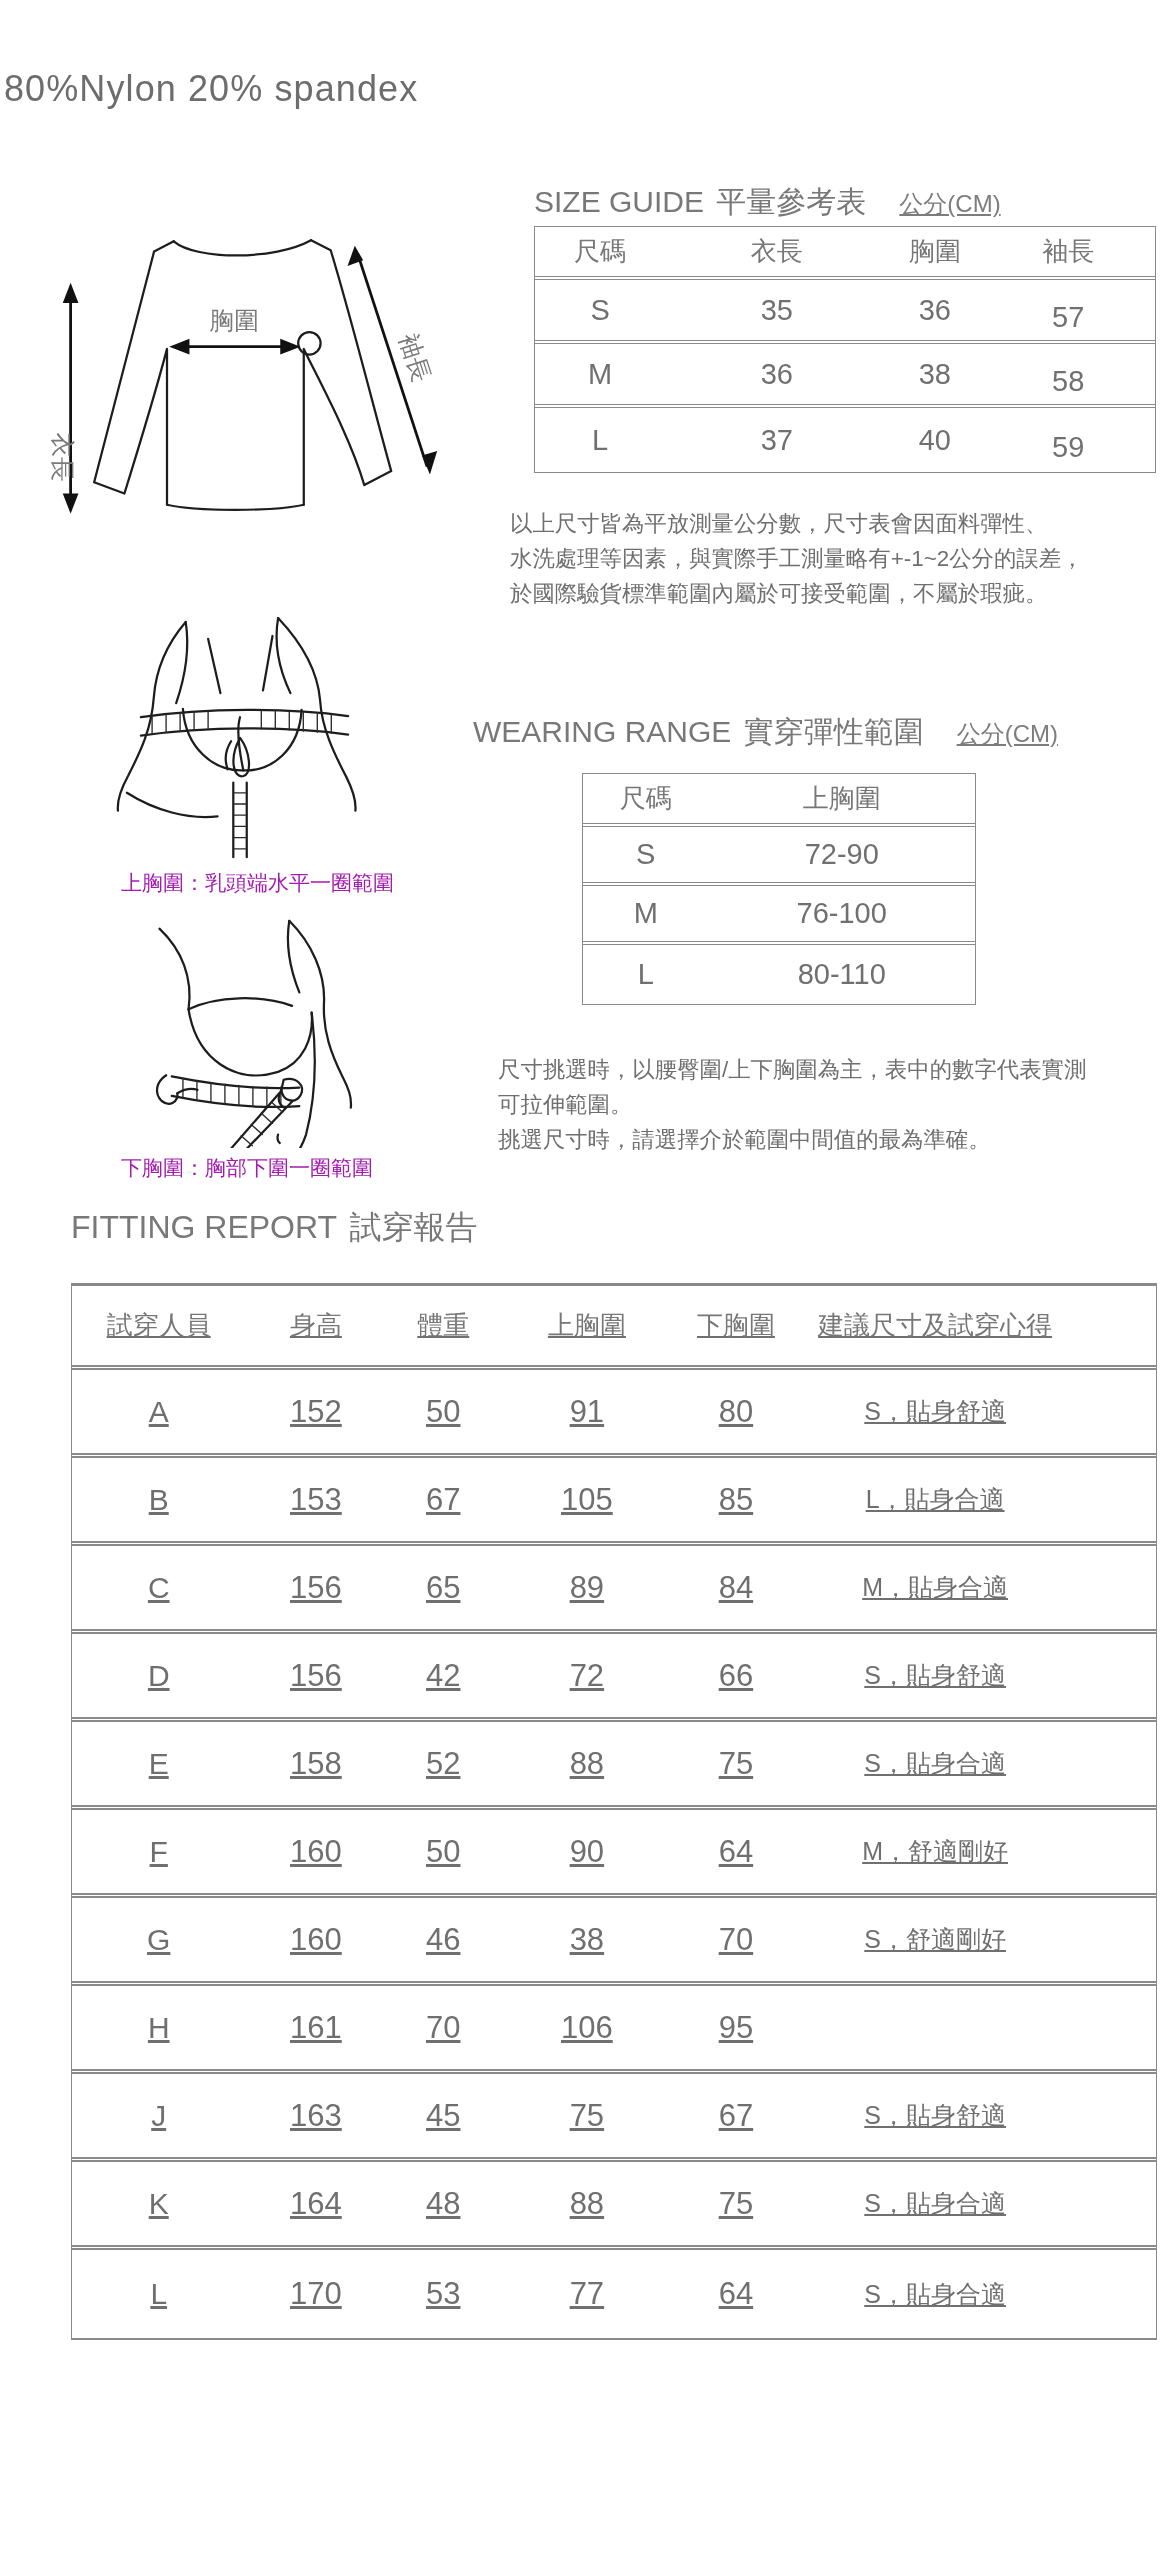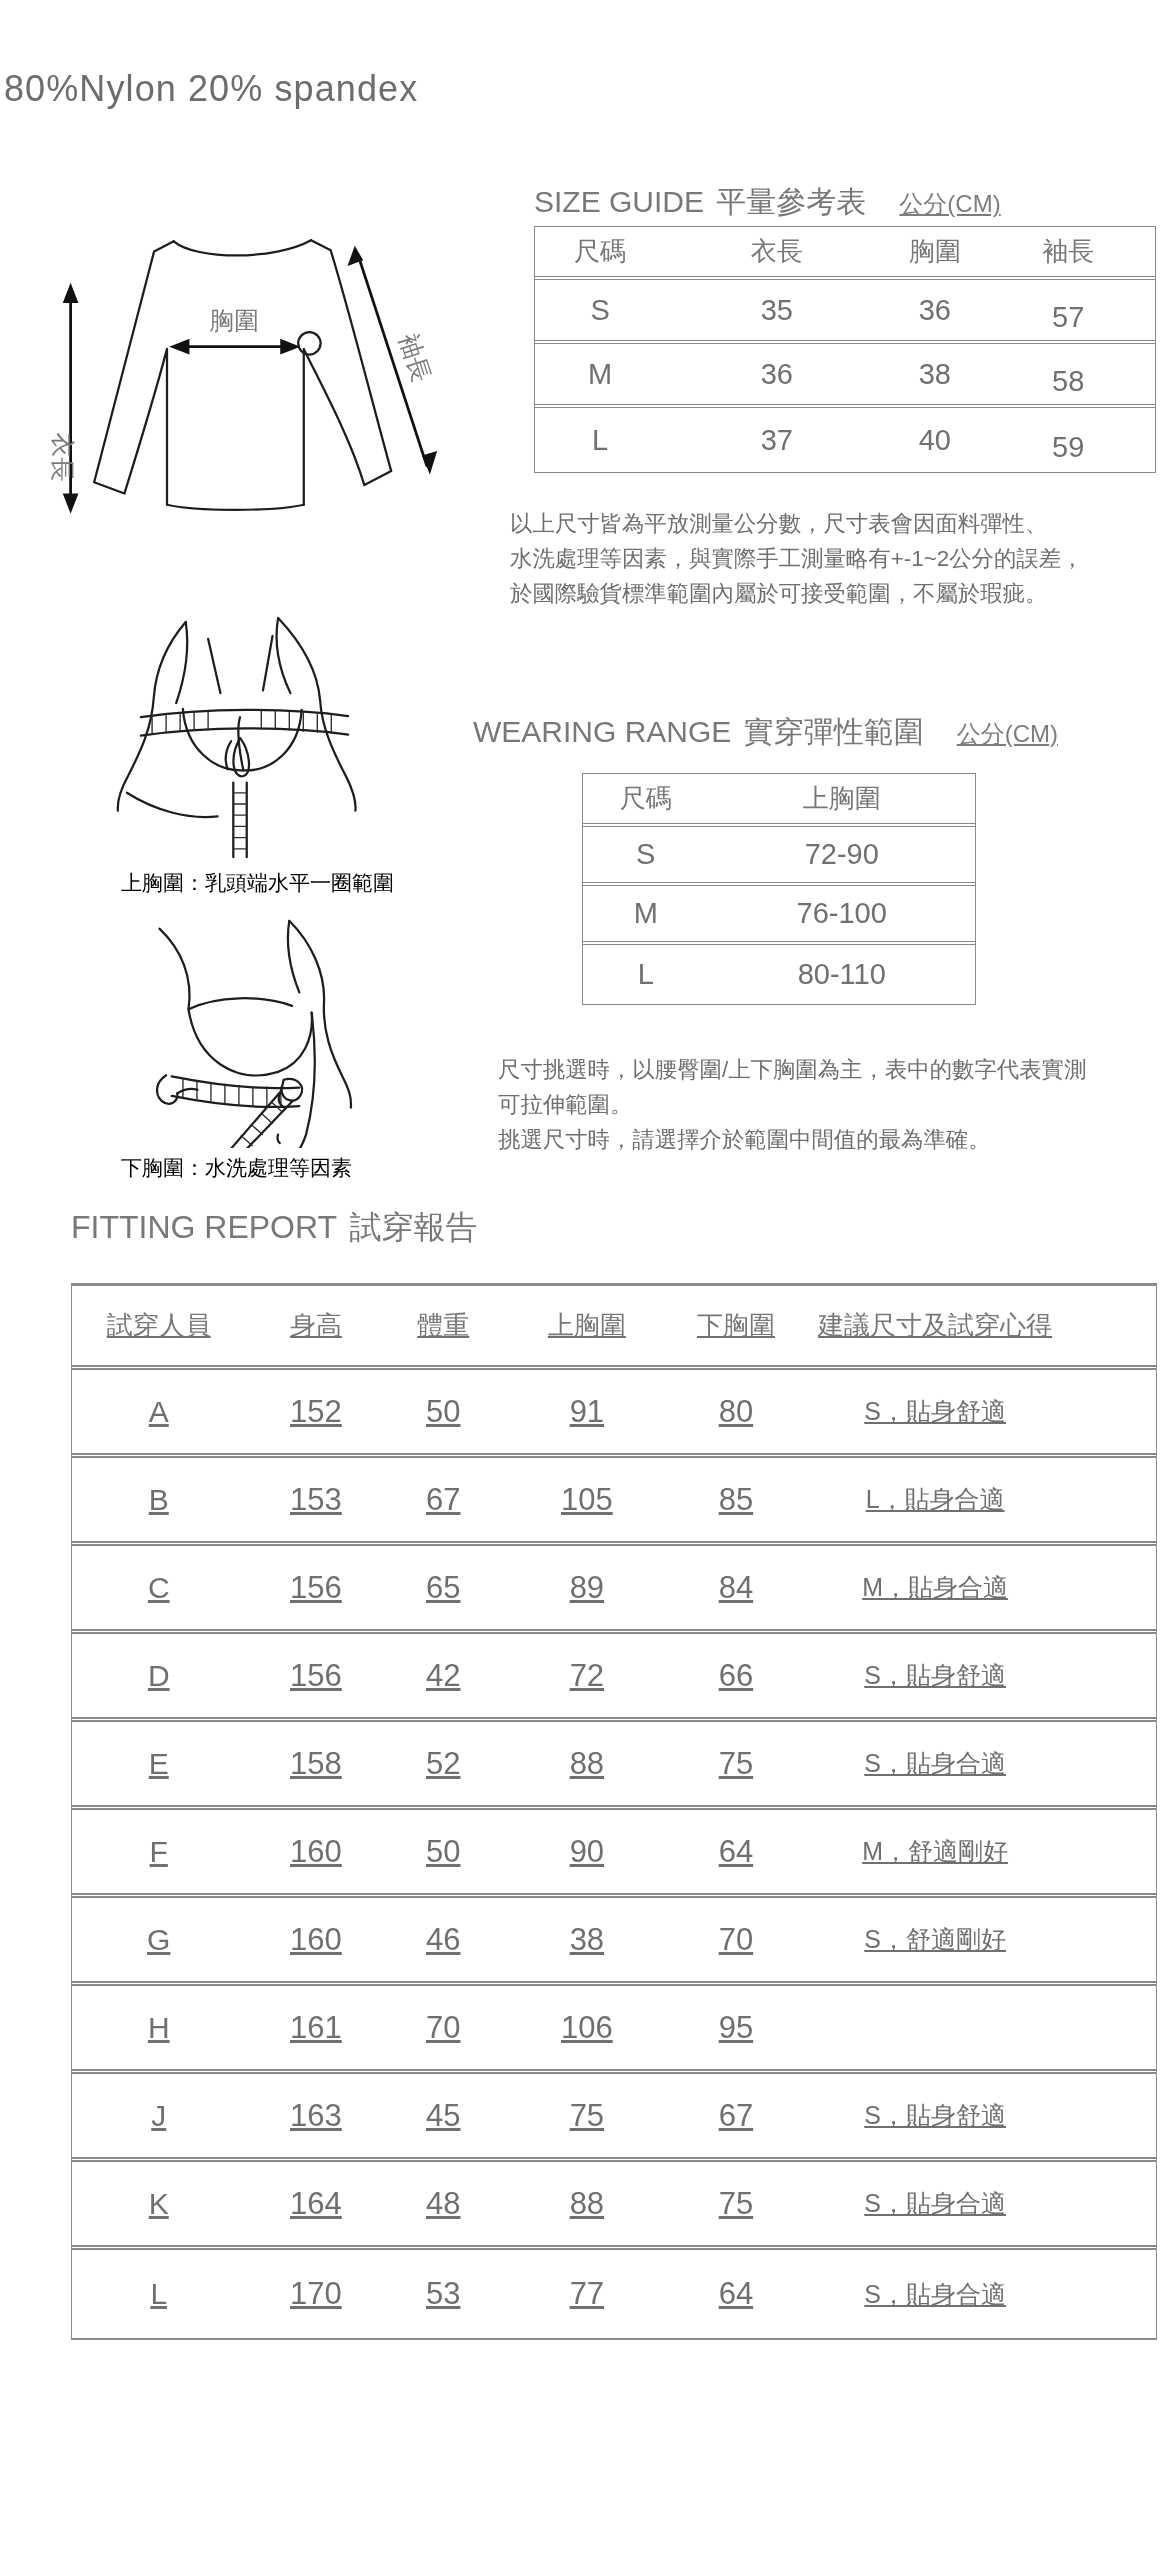--- a/index.html
+++ b/index.html
@@ -13,21 +13,21 @@
   .sect-head{font-size:30px;color:#787878;white-space:nowrap;}
   .sect-head .zh{margin-left:12.3px;}
   .sect-head .unit{font-size:24px;margin-left:33px;color:#7d7d7d;text-decoration:underline;}
   .sg-head{left:534px;top:182px;}
   .wr-head{left:473px;top:712px;}
   .fr-head{left:71px;top:1206px;font-size:32px;}
   
   .note-line{font-size:22.4px;line-height:35px;color:#6f6f6f;white-space:nowrap;}
   .notes-sg{left:510px;top:506px;}
   .notes-wr{left:498px;top:1052px;}
-  .caption{font-size:21px;color:#000000;white-space:nowrap;}
+  .caption{font-size:21px;color:#a21caf;white-space:nowrap;}
   .cap-upper{left:121px;top:869px;}
   .cap-lower{left:121px;top:1154px;}
   
   .dtable{box-sizing:border-box;border:1.7px solid #8a8a8a;background:#fff;}
   .trow{display:grid;box-sizing:border-box;border-bottom:4.5px double #8a8a8a;}
   .trow:last-child{border-bottom:none;}
   .tcell{display:flex;align-items:center;justify-content:center;}
   .th{font-size:26px;color:#777777;}
   .sg-table{left:534px;top:226px;width:622px;}
   .sg-table .trow{grid-template-columns:21% 36% 15% 28%;height:64px;}
@@ -195,21 +195,21 @@
       <line x1="282" y1="378" x2="302" y2="396"></line>
         <line x1="264" y1="398" x2="284" y2="416"></line>
     </g>
     <path class="art" d="M130,290 C112,302 108,322 122,336 C136,347 152,338 150,322"></path>
     <path class="art" d="M150,322 C162,315 174,312 186,316"></path>
     <path class="art" d="M340,298 C362,292 380,308 370,326 C360,342 338,336 336,316 Z"></path>
     <path class="art" d="M336,316 C328,330 330,342 342,348"></path>
     <path class="art" d="M252,438 C292,424 330,426 358,436"></path>
     <path class="art" d="M330,396 a6,10 0 0 0 3,15"></path>
   </svg>
-  <div class="abs caption cap-lower">下胸圍：水洗處理等因素</div>
+  <div class="abs caption cap-lower">下胸圍：胸部下圍一圈範圍</div>
 
   <div class="abs sect-head wr-head">
     <span>WEARING RANGE</span><span class="zh">實穿彈性範圍</span><span class="unit">公分(CM)</span>
   </div>
 
   <div class="abs dtable wr-table">
     <div class="trow hrow">
       <div class="tcell th c0">尺碼</div>
       <div class="tcell th c1">上胸圍</div>
     </div>

